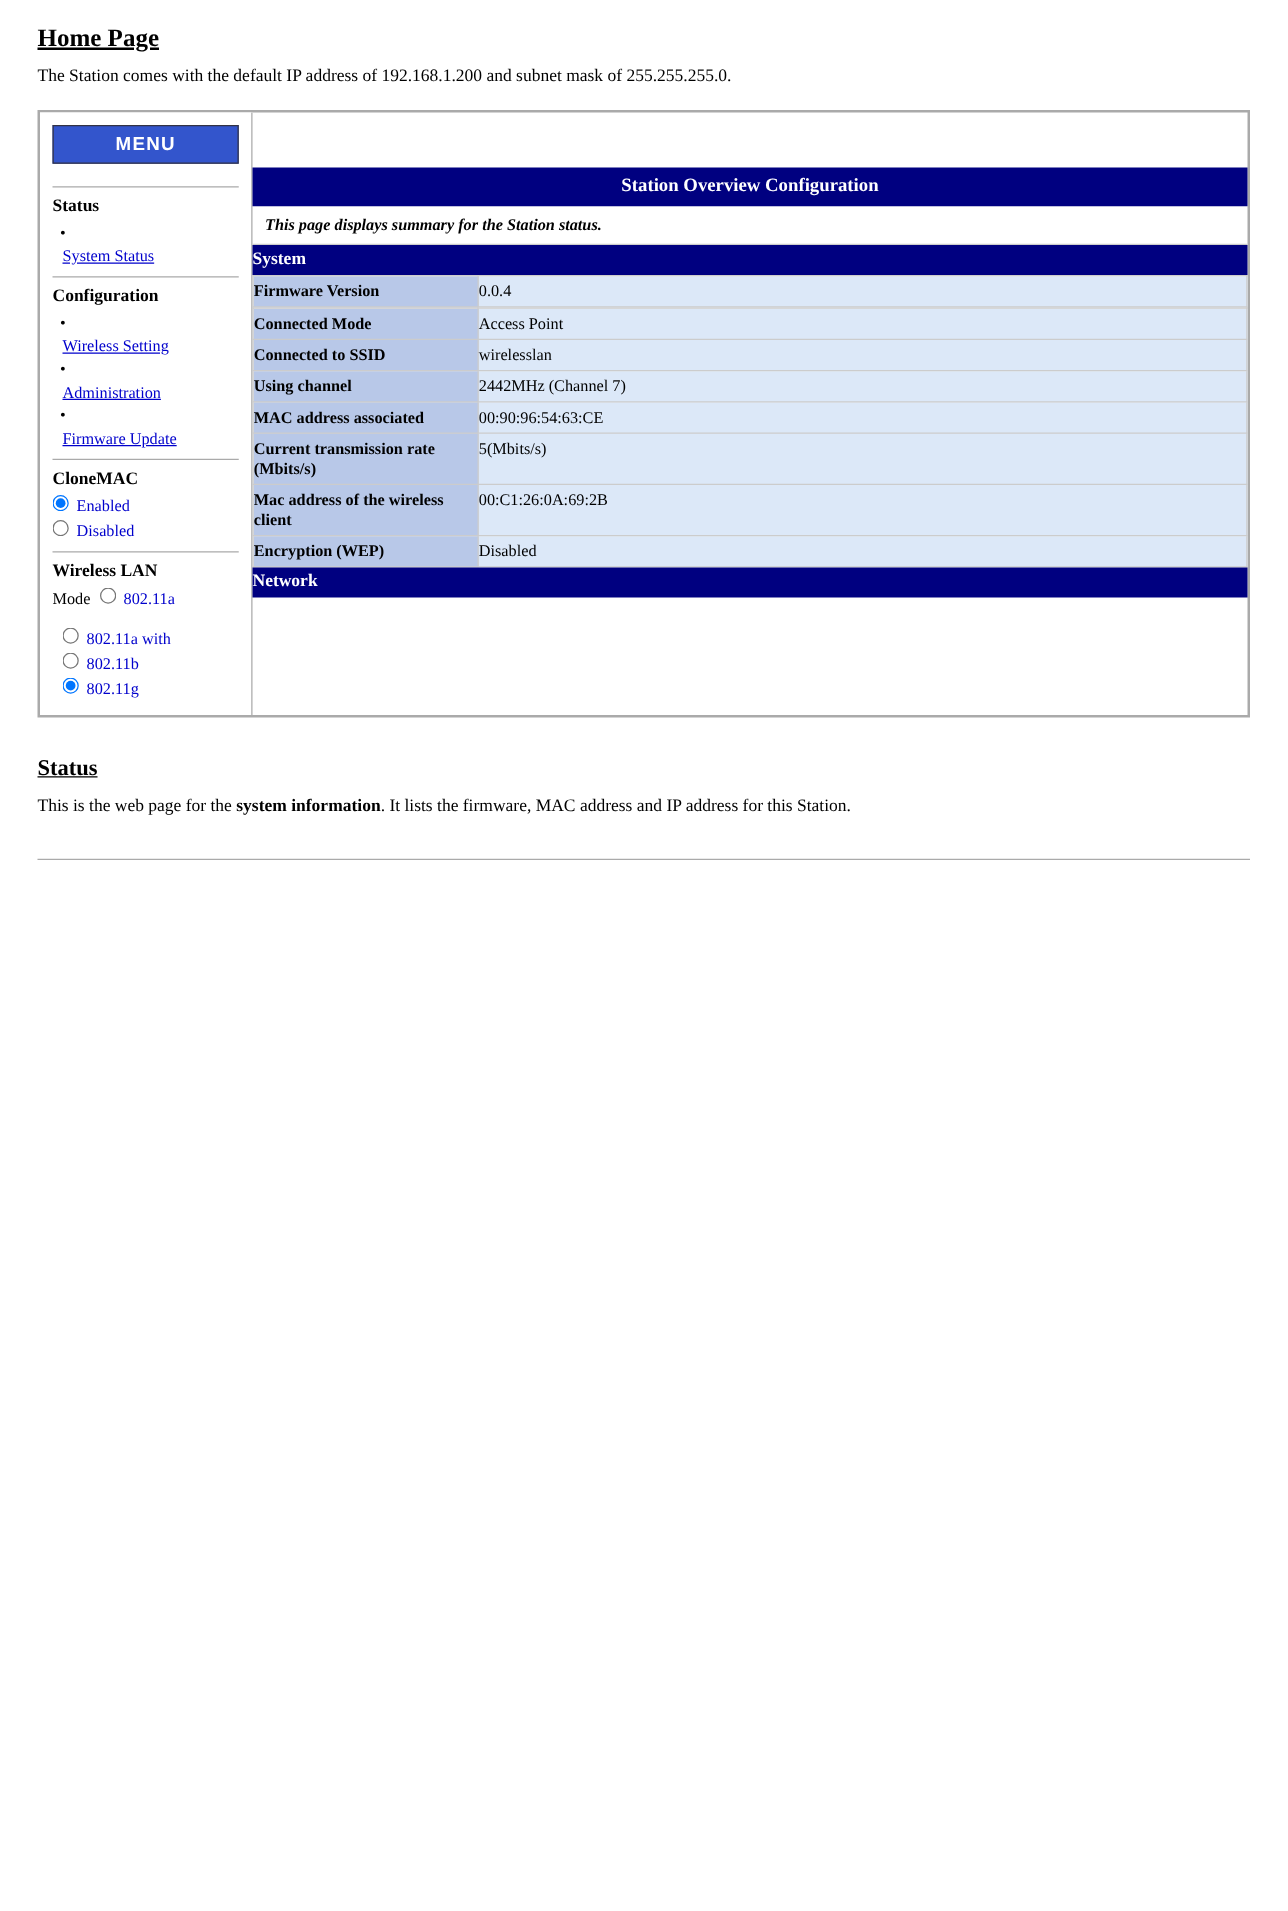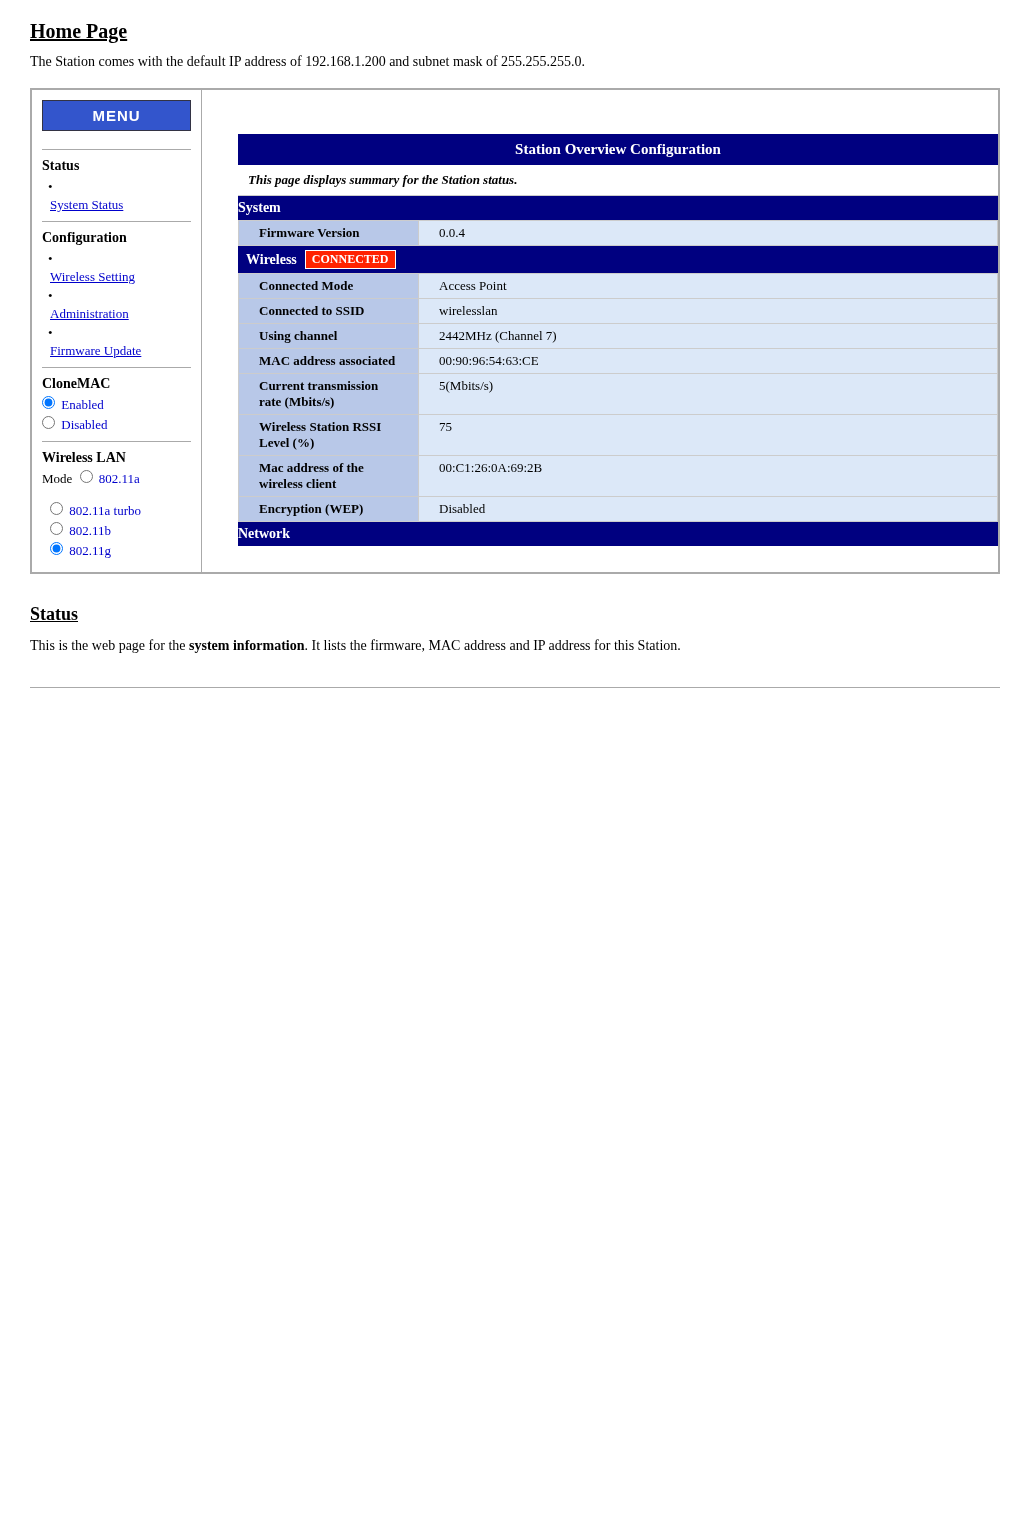--- a/index.html
+++ b/index.html
@@ -18,21 +18,20 @@
     }
     .intro-text {
       font-size: 14px;
       margin-bottom: 16px;
       line-height: 1.5;
     }
     .main-frame {
       border: 2px solid #aaa;
       display: flex;
       margin-bottom: 30px;
-      gap: 36px;
     }
     
     .sidebar {
       width: 170px;
       min-width: 170px;
       border-right: 1px solid #aaa;
       padding: 10px 10px;
       background: #fff;
     }
     .menu-btn {
@@ -125,21 +124,21 @@
       font-weight: bold;
       padding: 1px 6px;
       border: 1px solid #fff;
     }
     .info-table {
       width: 100%;
       border-collapse: collapse;
     }
     .info-table tr td {
       border: 1px solid #ccc;
-      padding: 4px 20px;
+      padding: 4px 0;
       font-size: 13px;
       vertical-align: top;
     }
     .info-table tr td:first-child {
       background: #b8c8e8;
       font-weight: bold;
       width: 180px;
     }
     .info-table tr td:last-child {
       background: #dce8f8;
@@ -214,21 +213,21 @@
 
     
     <div class="sidebar-section-title">Wireless LAN</div>
     <div style="font-size:13px; margin-bottom:15px;">
       <span>Mode</span>
       <input type="radio" class="radio-input" name="wlanmode" style="margin-left: 4px;">
       <label style="color:#00c;">802.11a</label>
     </div>
     <div class="radio-group" style="margin-left:8px;">
       <input type="radio" class="radio-input" name="wlanmode" style="">
-      <label style="color:#00c;">802.11a turbo</label>
+      <label style="color:#00c;">802.11a with</label>
     </div>
     <div class="radio-group" style="margin-left:8px;">
       <input type="radio" class="radio-input" name="wlanmode" style="">
       <label style="color:#00c;">802.11b</label>
     </div>
     <div class="radio-group" style="margin-left:8px;">
       <input type="radio" class="radio-input" name="wlanmode" checked="" style="">
       <label style="color:#00c;">802.11g</label>
     </div>
 
@@ -243,24 +242,20 @@
     <div class="section-header">System</div>
     <table class="info-table">
       <tbody>
           <tr>
         <td>Firmware Version</td>
         <td>0.0.4</td>
       </tr>
     </tbody>
       </table>
 
-    <div class="wireless-header">
-      <span>Wireless</span>
-      <span class="connected-badge">CONNECTED</span>
-    </div>
     <table class="info-table">
       <tbody>
           <tr>
         <td>Connected Mode</td>
         <td>Access Point</td>
       </tr>
       <tr>
         <td>Connected to SSID</td>
         <td>wirelesslan</td>
       </tr>
@@ -268,24 +263,20 @@
         <td>Using channel</td>
         <td>2442MHz (Channel 7)</td>
       </tr>
       <tr>
         <td>MAC address associated</td>
         <td>00:90:96:54:63:CE</td>
       </tr>
       <tr>
         <td>Current transmission rate (Mbits/s)</td>
         <td>5(Mbits/s)</td>
-      </tr>
-      <tr>
-        <td>Wireless Station RSSI Level (%)</td>
-        <td>75</td>
       </tr>
       <tr>
         <td>Mac address of the wireless client</td>
         <td>00:C1:26:0A:69:2B</td>
       </tr>
       <tr>
         <td>Encryption (WEP)</td>
         <td>Disabled</td>
       </tr>
     </tbody>

